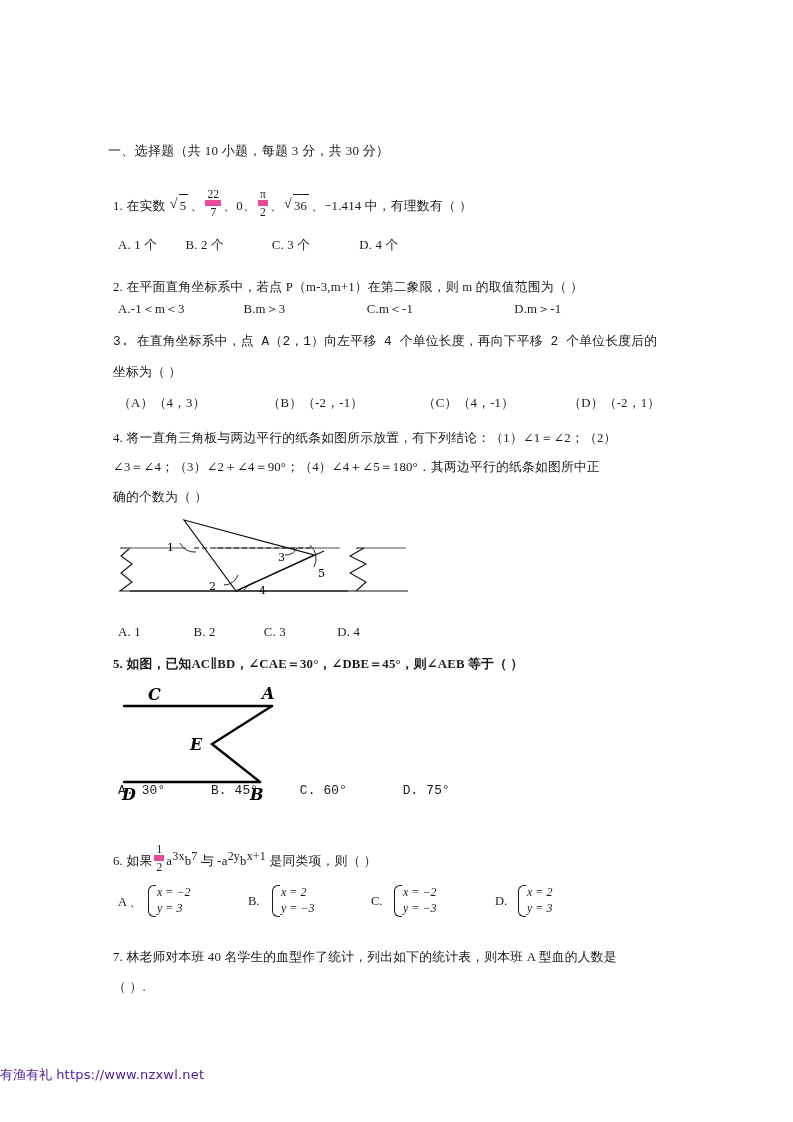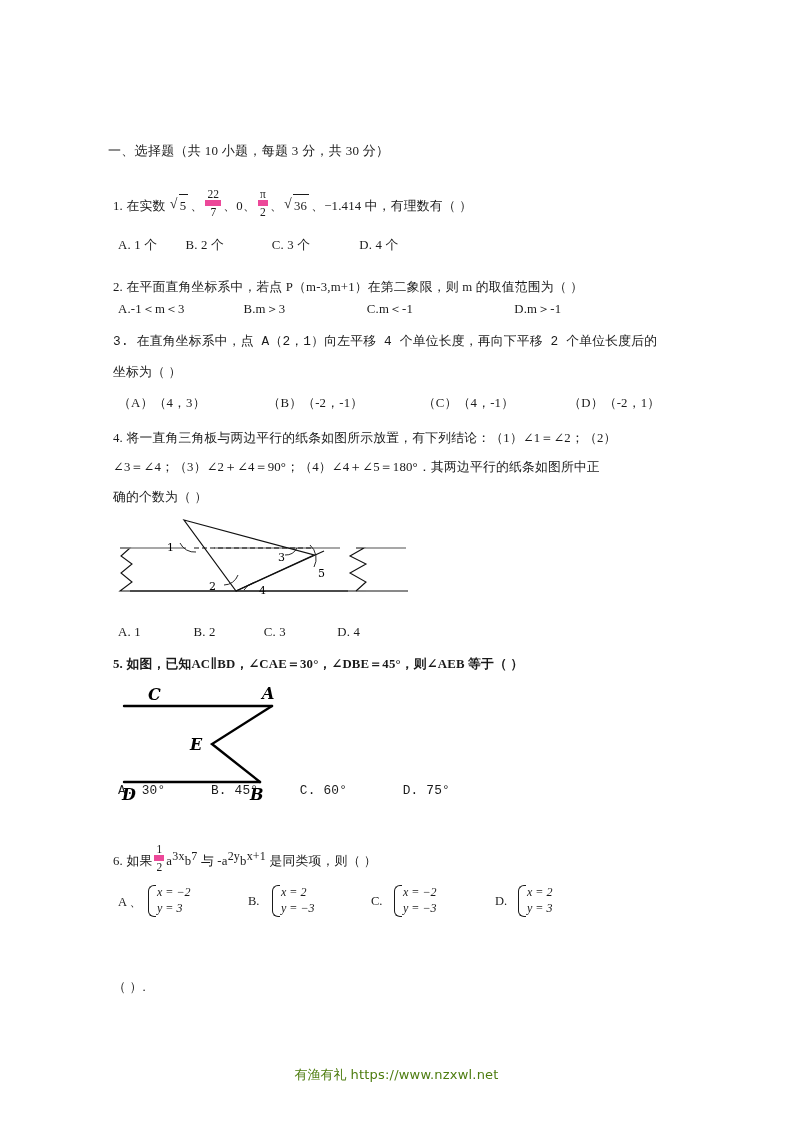--- a/index.html
+++ b/index.html
@@ -39,22 +39,22 @@
     content:"";position:absolute;left:2px;top:1px;width:7px;height:30px;
     border-left:1.3px solid #1a1a1a;border-top:1.3px solid #1a1a1a;border-bottom:1.3px solid #1a1a1a;
     border-radius:6px 0 0 6px;
   }
   .sys i{display:block;}
   .optrow-sys{position:absolute;left:118px;font-size:12.5px;}
   .optrow-sys .cell{position:absolute;top:0;}
   .optrow-sys .lbl{position:absolute;top:10px;font-style:normal;font-size:12.5px;}
   .fig{position:absolute;}
   .footer{
-    position:absolute;left:0;width:793px;top:1066px;text-align:center;
-    font-size:13px;color:#4d7c0f;
+    position:absolute;left:0;width:793px;top:1066px;text-align:left;
+    font-size:13px;color:#4c1d95;
     font-family:"DejaVu Sans","Liberation Sans",sans-serif;
   }
   .footer .url{letter-spacing:.2px;}
 </style>
 </head>
 <body>
 
 <div class="page">
 
 
@@ -206,20 +206,24 @@
       </span>
     </span>
     <span class="lbl" style="left:377px;">D.</span>
     <span class="cell" style="left:398px;">
       <span class="sys">
         <i>x = 2</i><i>y = 3</i>
       </span>
     </span>
   </div>
 
+  <div class="q w-full" style="top:946px;">
+    <span>7.</span>
+    <span>林老师对本班 40 名学生的血型作了统计，列出如下的统计表，则本班 A 型血的人数是</span>
+  </div>
   <div class="q" style="top:976px;">
     <span>（    ）.</span>
   </div>
 
   <div class="footer">
     <span>有渔有礼</span>
     <span class="url">https://www.nzxwl.net</span>
   </div>
 
 </div>

